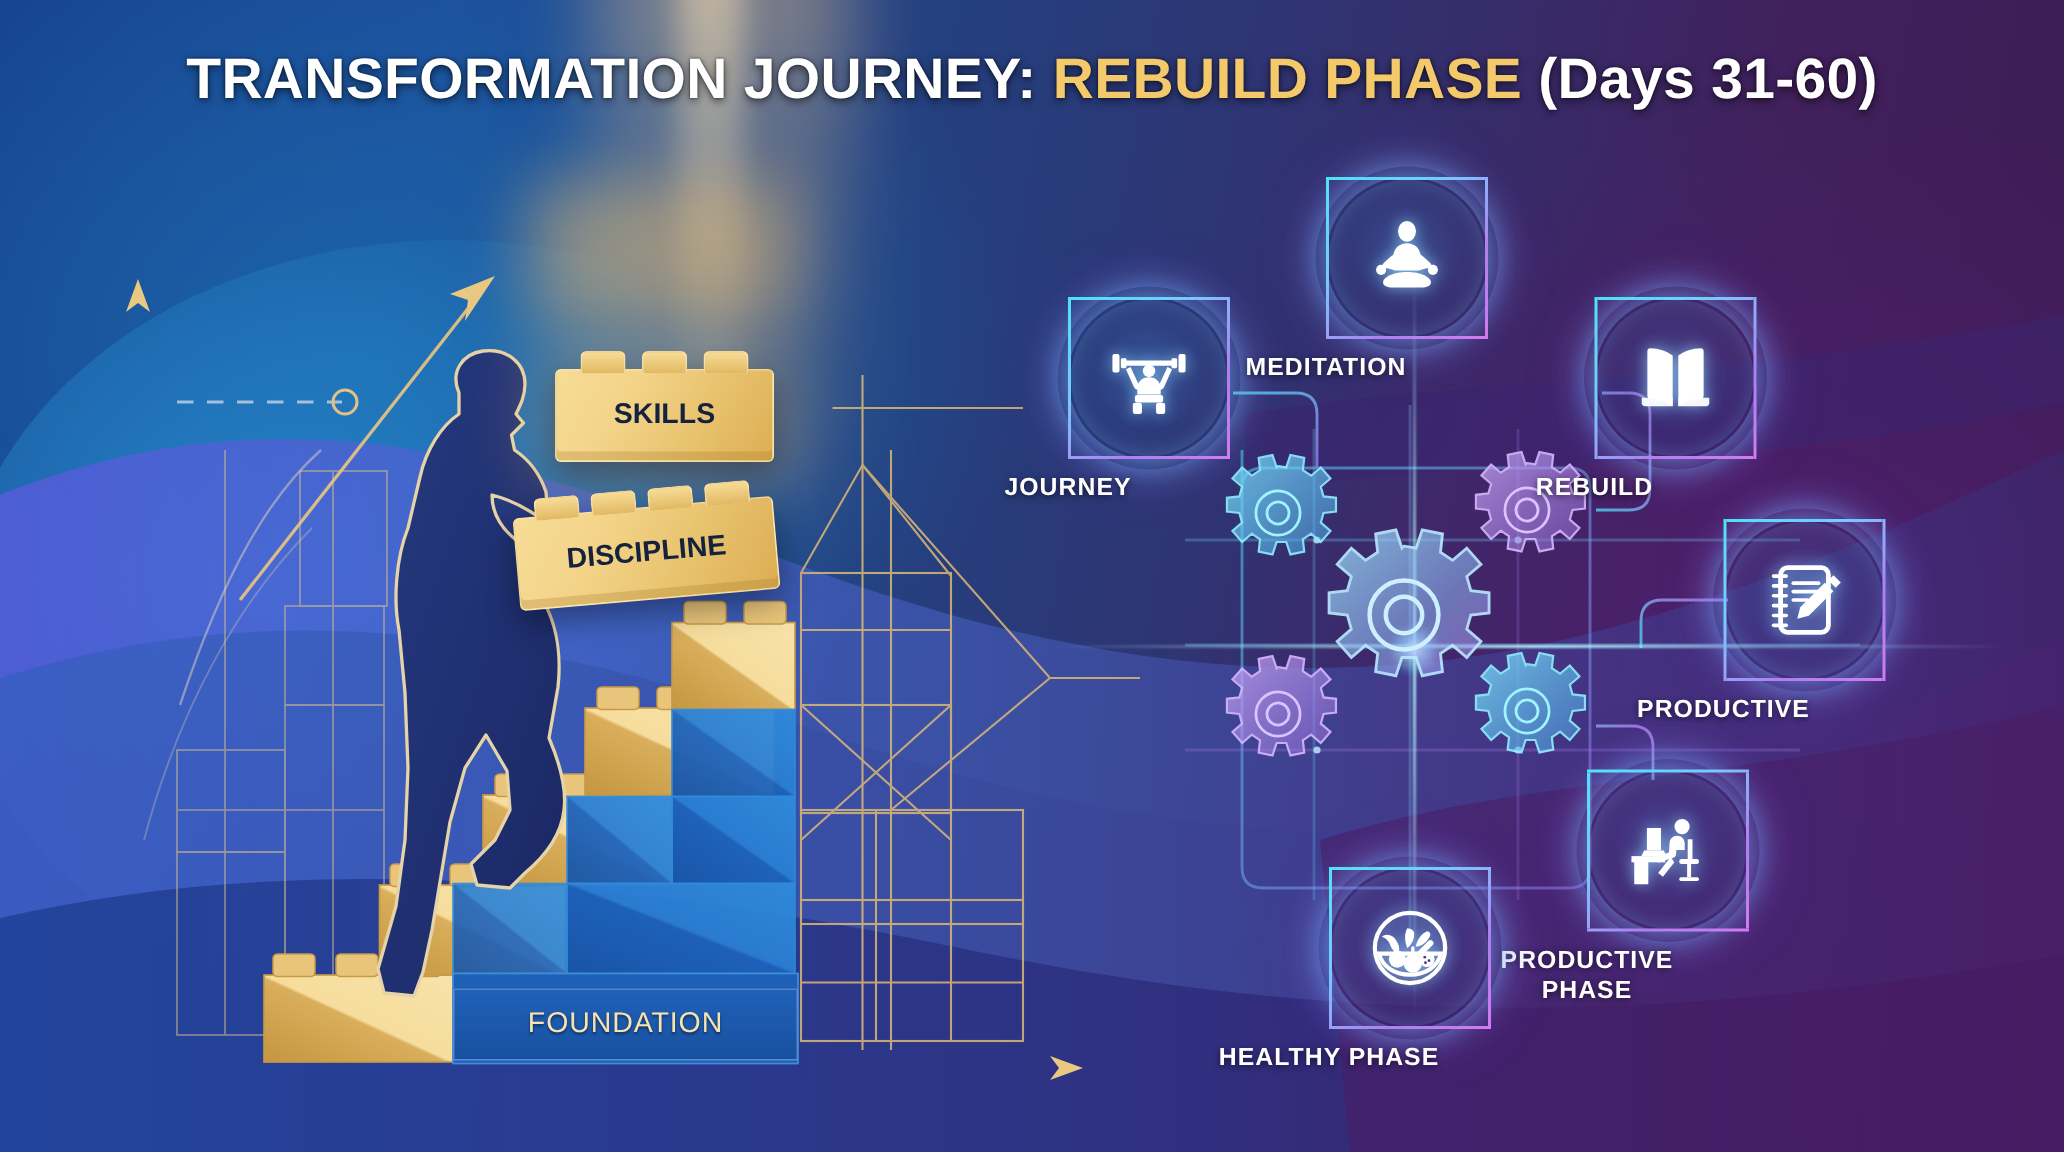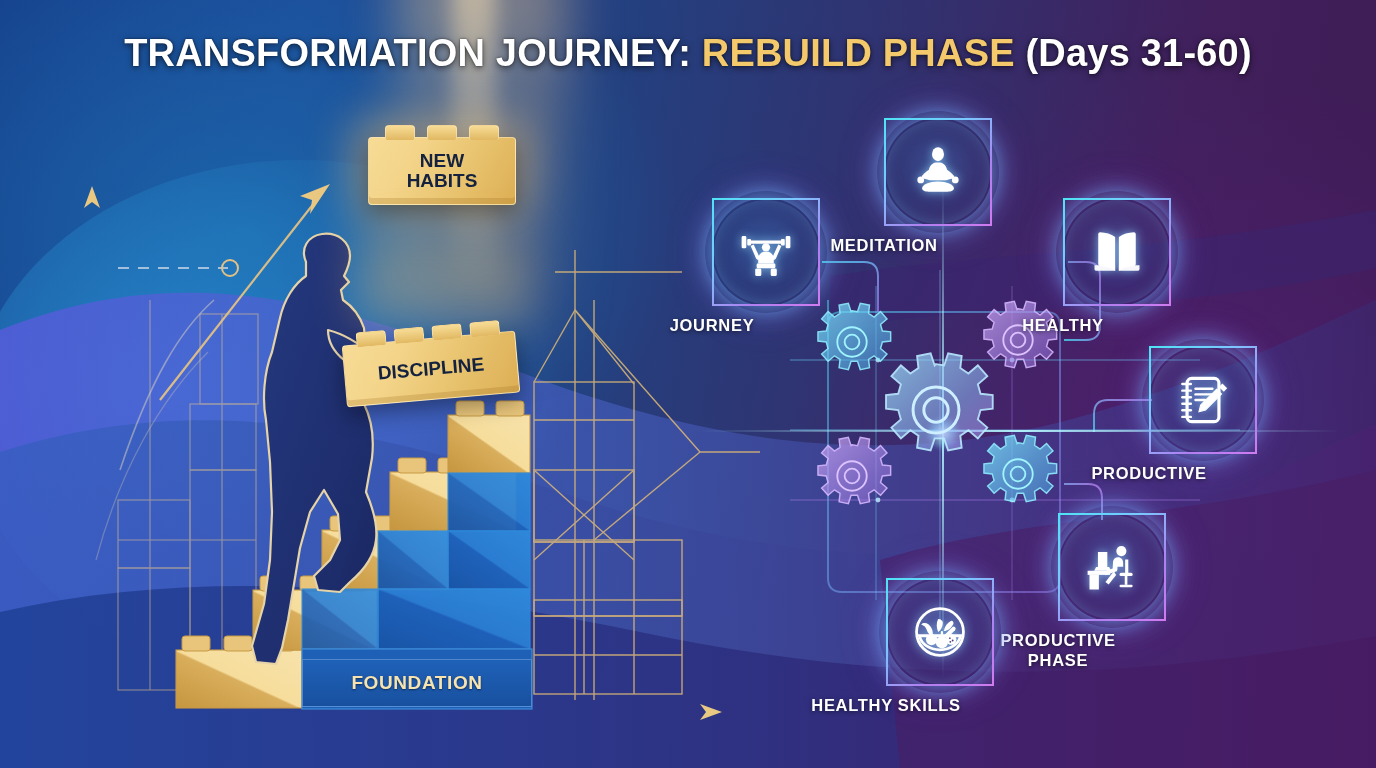--- a/index.html
+++ b/index.html
@@ -69,21 +69,21 @@
   #lego-new-habits { left:368px; top:137px; width:148px; height:68px; font-size:19px; }
   #lego-skills     { left:370px; top:246px; width:146px; height:62px; font-size:19px; }
   #lego-discipline { left:344px; top:338px; width:174px; height:62px; font-size:19px; transform:rotate(-5deg); }
 
   
   #foundation-band {
     position:absolute; left:302px; top:659px; width:230px; height:48px;
     background:linear-gradient(180deg,#1f61b8,#18509f);
     border:1px solid rgba(150,200,255,.45);
     display:flex; align-items:center; justify-content:center;
-    color:#f6e3b0; font-weight:bold; font-size:19px; letter-spacing:.6px;
+    color:#f6e3b0; font-weight:normal; font-size:19px; letter-spacing:.6px;
     text-shadow:0 1px 2px rgba(0,0,0,.5);
   }
 
   
   .right-art { position:absolute; left:640px; top:0; width:736px; height:768px; }
 
   .habit { position:absolute; }
   .habit .ring {
     position:absolute; left:0; top:0;
     width:108px; height:108px; border-radius:50%;
@@ -333,30 +333,30 @@
              C262,400 264,372 272,352
              L280,318
              C284,300 294,284 306,276 Z"></path>
 
         <path fill="url(#manG)" stroke="#e6d3a8" stroke-width="2.2" stroke-linejoin="round" d="M328,330 C344,334 360,344 374,356 L404,382 L396,396 L368,376 L344,360 C334,352 328,342 328,330 Z"></path>
       </g>
     </svg>
 
     
     <div class="lego-glow" style="left:352px;top:120px;width:180px;height:100px;"></div>
-    <div class="lego" id="lego-new-habits">
+
+    <div class="lego-glow" style="left:356px;top:232px;width:176px;height:92px;opacity:.7;"></div>
+    <div class="lego" id="lego-skills">
       <div class="studs">
           <i></i>
           <i></i>
           <i></i>
         </div>
-      <span><span>NEW</span><br><span>HABITS</span></span>
-    </div>
-
-    <div class="lego-glow" style="left:356px;top:232px;width:176px;height:92px;opacity:.7;"></div>
+      <span>SKILLS</span>
+    </div>
 
     <div class="lego" id="lego-discipline">
       <div class="studs">
           <i></i>
           <i></i>
           <i></i>
           <i></i>
         </div>
       <span>DISCIPLINE</span>
     </div>
@@ -509,21 +509,21 @@
       <div class="ring2"></div>
       <div class="ring"></div>
       <div class="glyph">
         <svg viewBox="0 0 64 64" aria-hidden="true">
           <path d="M30 16c-4.4-3.4-10-5-16-5.2 -1.1 0-2 .9-2 2v32c0 1.1.9 2 2 2 6 .2 11.6 1.8 16 5.2V16z"></path>
           <path d="M34 16c4.4-3.4 10-5 16-5.2 1.1 0 2 .9 2 2v32c0 1.1-.9 2-2 2 -6 .2-11.6 1.8-16 5.2V16z"></path>
           <path d="M8 46h22v6H10c-1.1 0-2-.9-2-2v-4z" opacity=".95"></path>
           <path d="M56 46H34v6h20c1.1 0 2-.9 2-2v-4z" opacity=".95"></path>
         </svg>
       </div>
-      <div class="hlabel">HEALTHY</div>
+      <div class="hlabel">REBUILD</div>
     </div>
 
     <div class="habit" id="habit-journaling">
       <div class="ring2"></div>
       <div class="ring"></div>
       <div class="glyph">
         <svg viewBox="0 0 64 64" aria-hidden="true">
           <rect x="15" y="9" width="34" height="46" rx="5" fill="none" stroke="#fff" stroke-width="3.4"></rect>
           <g stroke="#fff" stroke-width="2.6" stroke-linecap="round">
             <line x1="10" y1="15" x2="19" y2="15"></line>
@@ -579,17 +579,17 @@
           <circle cx="23" cy="40" r="6" fill="#fff"></circle>
           <circle cx="34" cy="43" r="6.5" fill="#fff"></circle>
           <circle cx="44" cy="40" r="5.5" fill="#fff"></circle>
           <circle cx="42.5" cy="38.5" r="1" fill="#4a3b80"></circle>
           <circle cx="45.5" cy="41" r="1" fill="#4a3b80"></circle>
           <circle cx="43" cy="42.5" r="1" fill="#4a3b80"></circle>
           <path d="M34 36v-4" stroke="#fff" stroke-width="2.4" stroke-linecap="round"></path>
           <path d="M10 36c2 9 11 15 22 15s20-6 22-15H10z" fill="none" stroke="#fff" stroke-width="3"></path>
         </svg>
       </div>
-      <div class="hlabel">HEALTHY SKILLS</div>
+      <div class="hlabel">HEALTHY PHASE</div>
     </div>
 
   </div>
 </div>
 
 </body></html>

